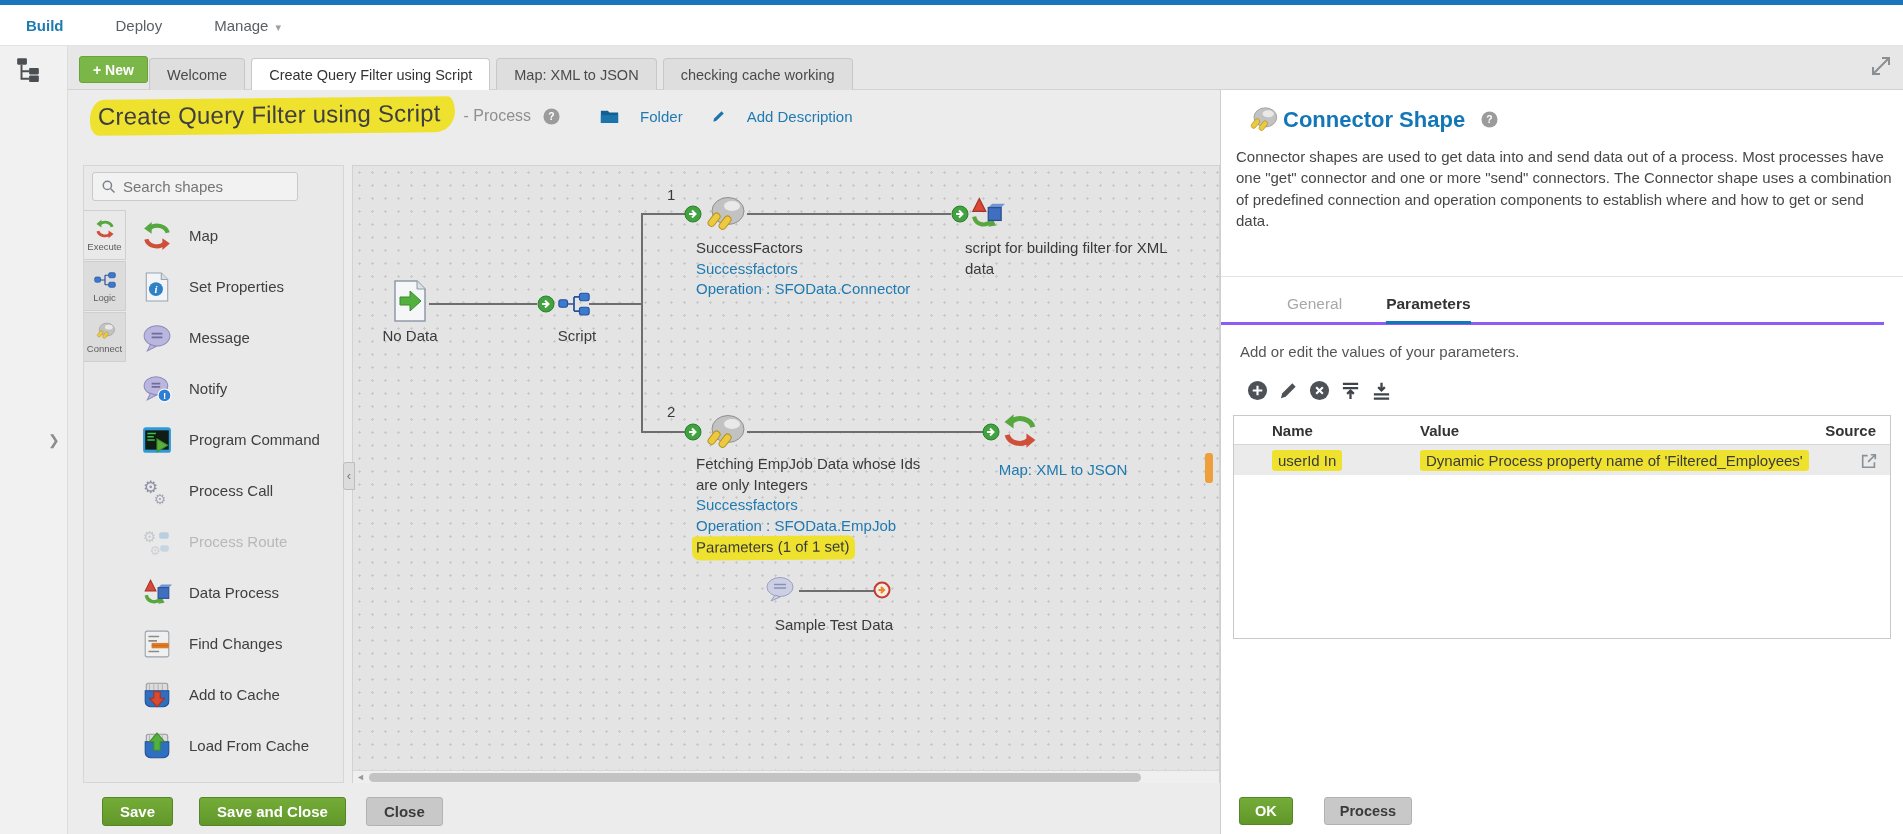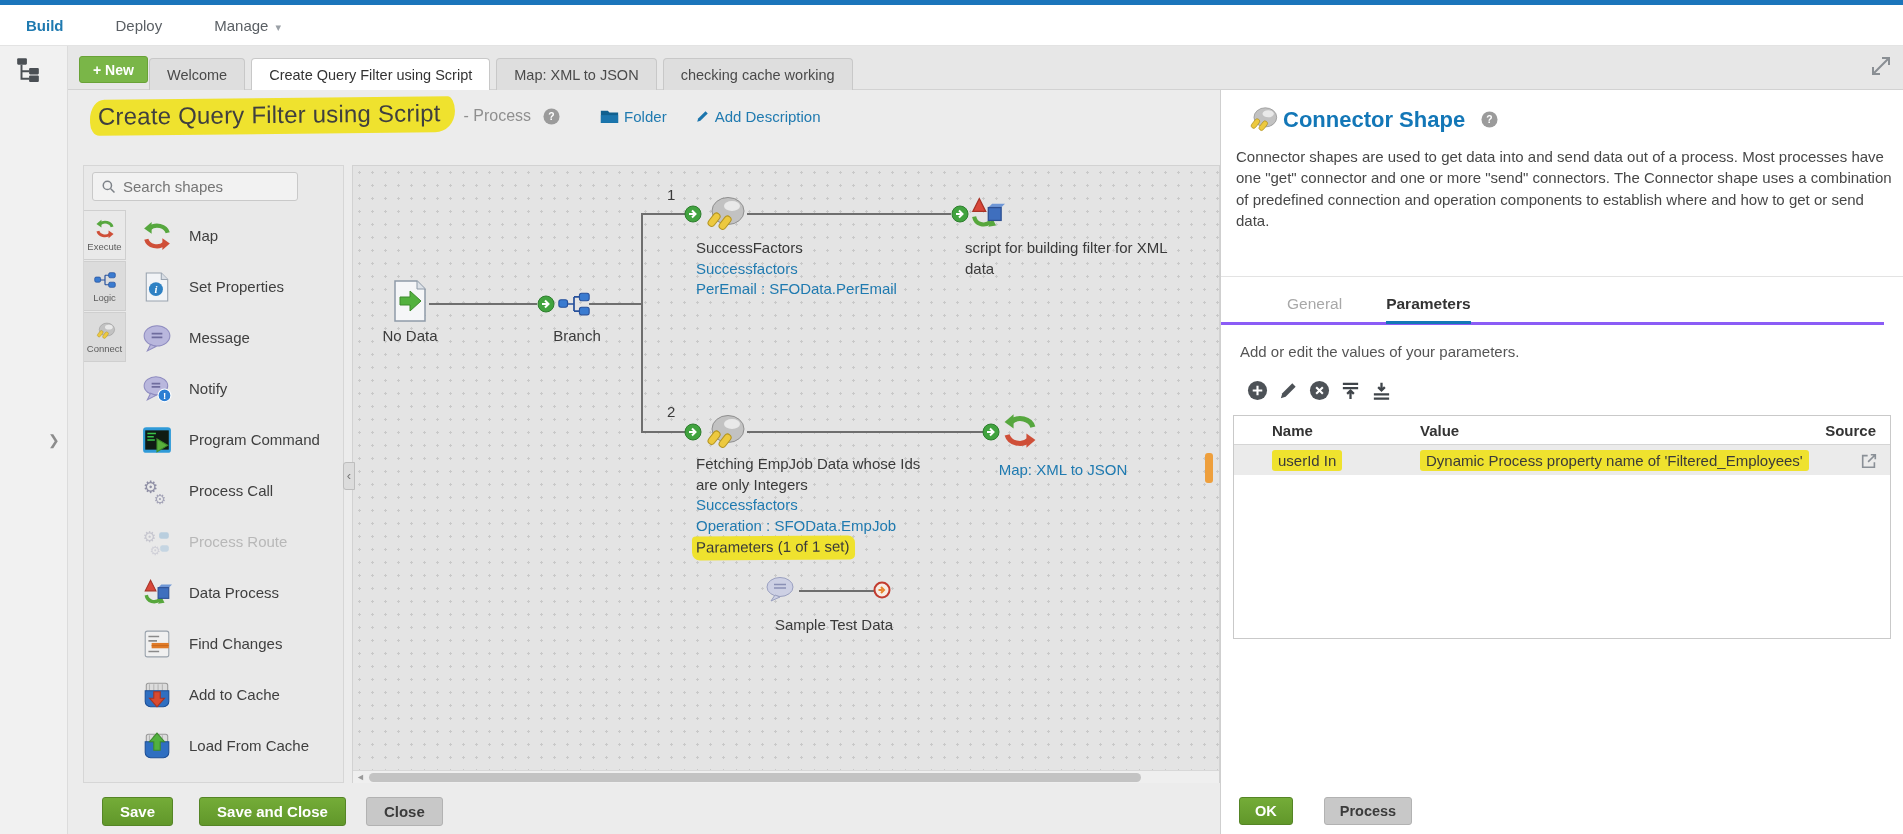--- a/index.html
+++ b/index.html
@@ -29,21 +29,21 @@
   .tab.active{background:#fff;color:#333;}
   .expand-wrap{position:absolute;right:10px;top:8px;width:24px;height:24px;cursor:pointer;}
 
   
   .main-bg{position:absolute;left:68px;top:90px;width:1152px;height:744px;background:#ececec;}
   .page-header{position:absolute;left:90px;top:98px;display:flex;align-items:center;}
   .page-title{font-size:24px;font-weight:500;color:#3f3f3f;letter-spacing:.2px;}
   .hl-title{display:inline-block;background:var(--highlight-yellow);padding:3px 14px 5px 8px;border-radius:16px 8px 22px 10px / 60% 45% 65% 40%;transform:rotate(-.6deg);}
   .type-suffix{font-size:16px;color:#8f8f8f;margin-left:9px;}
   .help-wrap{width:17px;height:17px;margin-left:12px;display:inline-block;}
-  .hdr-link{display:flex;align-items:center;gap:5px;font-size:15px;color:var(--accent-blue);cursor:pointer;}
+  .hdr-link{display:flex;align-items:center;gap:21px;font-size:15px;color:var(--accent-blue);cursor:pointer;}
   .hdr-link.folder{margin-left:40px;}
   .hdr-link.adddesc{margin-left:28px;}
   .menubar{position:absolute;left:95px;top:136px;display:flex;gap:31px;}
   .menu-item{font-size:15px;color:#3c3c3c;cursor:pointer;}
 
   
   .shapes-panel{position:absolute;left:83px;top:165px;width:261px;height:618px;background:#e9e9e9;border:1px solid #d6d6d6;}
   .searchbox{position:absolute;left:8px;top:6px;width:206px;height:29px;background:#f2f2f2;border:1px solid #c9c9c9;border-radius:3px;display:flex;align-items:center;padding:0 8px;gap:7px;}
   .searchbox input{border:none;outline:none;background:transparent;font-size:15px;color:#666;width:160px;font-family:inherit;}
   .search-ic{width:15px;height:15px;flex:0 0 auto;}
@@ -380,21 +380,21 @@
           <circle cx="9" cy="9" r="8" fill="#41a33f" stroke="#2e7e2e"></circle>
           <path d="M5 9h5" stroke="#fff" stroke-width="2"></path>
           <path d="M8 5.5L11.5 9 8 12.5" fill="none" stroke="#fff" stroke-width="2"></path>
         </svg></div>
     <div class="cv-icon" style="left:204px;top:125px;width:34px;height:26px;"><svg viewBox="0 0 30 24" style="width:100%;height:100%">
           <path d="M8 12h7M15 5.5h6M15 18.5h6M15 5.5v13" stroke="#27519c" stroke-width="1.6" fill="none"></path>
           <rect x="1" y="8" width="8" height="7" rx="2" fill="#3a7bd0" stroke="#27519c"></rect>
           <rect x="20" y="2" width="9" height="7" rx="2" fill="#3a7bd0" stroke="#27519c"></rect>
           <rect x="20" y="15" width="9" height="7" rx="2" fill="#3a7bd0" stroke="#27519c"></rect>
         </svg></div>
-    <div class="cv-label" style="left:164px;top:161px;width:120px;">Branch</div>
+    <div class="cv-label" style="left:164px;top:161px;width:120px;">Script</div>
 
     <div class="cv-num" style="left:314px;top:20px;">1</div>
     <div class="cv-icon" style="left:331px;top:39px;width:18px;height:18px;"><svg viewBox="0 0 18 18" style="width:100%;height:100%">
           <circle cx="9" cy="9" r="8" fill="#41a33f" stroke="#2e7e2e"></circle>
           <path d="M5 9h5" stroke="#fff" stroke-width="2"></path>
           <path d="M8 5.5L11.5 9 8 12.5" fill="none" stroke="#fff" stroke-width="2"></path>
         </svg></div>
     <div class="cv-icon" style="left:348px;top:29px;width:46px;height:38px;"><svg viewBox="0 0 46 38" style="width:100%;height:100%">
           <ellipse cx="27" cy="16" rx="16" ry="13.5" fill="#c2c2c2" stroke="#8f8f8f"></ellipse>
           <ellipse cx="31" cy="11" rx="8" ry="5" fill="#e9e9e9"></ellipse>
@@ -409,21 +409,21 @@
     <div class="cv-icon" style="left:616px;top:30px;width:36px;height:36px;"><svg viewBox="0 0 28 28" style="width:100%;height:100%">
           <polygon points="8,2 13,12 3,12" fill="#d9483b" stroke="#a83327"></polygon>
           <path d="M4 16c1 6 8 8 13 4" fill="none" stroke="#57a73c" stroke-width="3.2"></path>
           <polygon points="15,24 18,17 21,23" fill="#57a73c"></polygon>
           <polygon points="15,9 18,6 28,6 25,9" fill="#6f97d6"></polygon>
           <rect x="15" y="9" width="10" height="10" fill="#3f6fbe" stroke="#2c4f92"></rect>
         </svg></div>
     <div class="cv-text" style="left:343px;top:72px;width:240px;">
       <span style="display:block;">SuccessFactors</span>
       <span style="display:block;" class="cv-link">Successfactors</span>
-      <span style="display:block;" class="cv-link">PerEmail : SFOData.PerEmail</span>
+      <span style="display:block;" class="cv-link">Operation : SFOData.Connector</span>
     </div>
     <div class="cv-text" style="left:612px;top:72px;width:216px;">script for building filter for XML data</div>
 
     <div class="cv-num" style="left:314px;top:237px;">2</div>
     <div class="cv-icon" style="left:331px;top:257px;width:18px;height:18px;"><svg viewBox="0 0 18 18" style="width:100%;height:100%">
           <circle cx="9" cy="9" r="8" fill="#41a33f" stroke="#2e7e2e"></circle>
           <path d="M5 9h5" stroke="#fff" stroke-width="2"></path>
           <path d="M8 5.5L11.5 9 8 12.5" fill="none" stroke="#fff" stroke-width="2"></path>
         </svg></div>
     <div class="cv-icon" style="left:348px;top:247px;width:46px;height:38px;"><svg viewBox="0 0 46 38" style="width:100%;height:100%">

